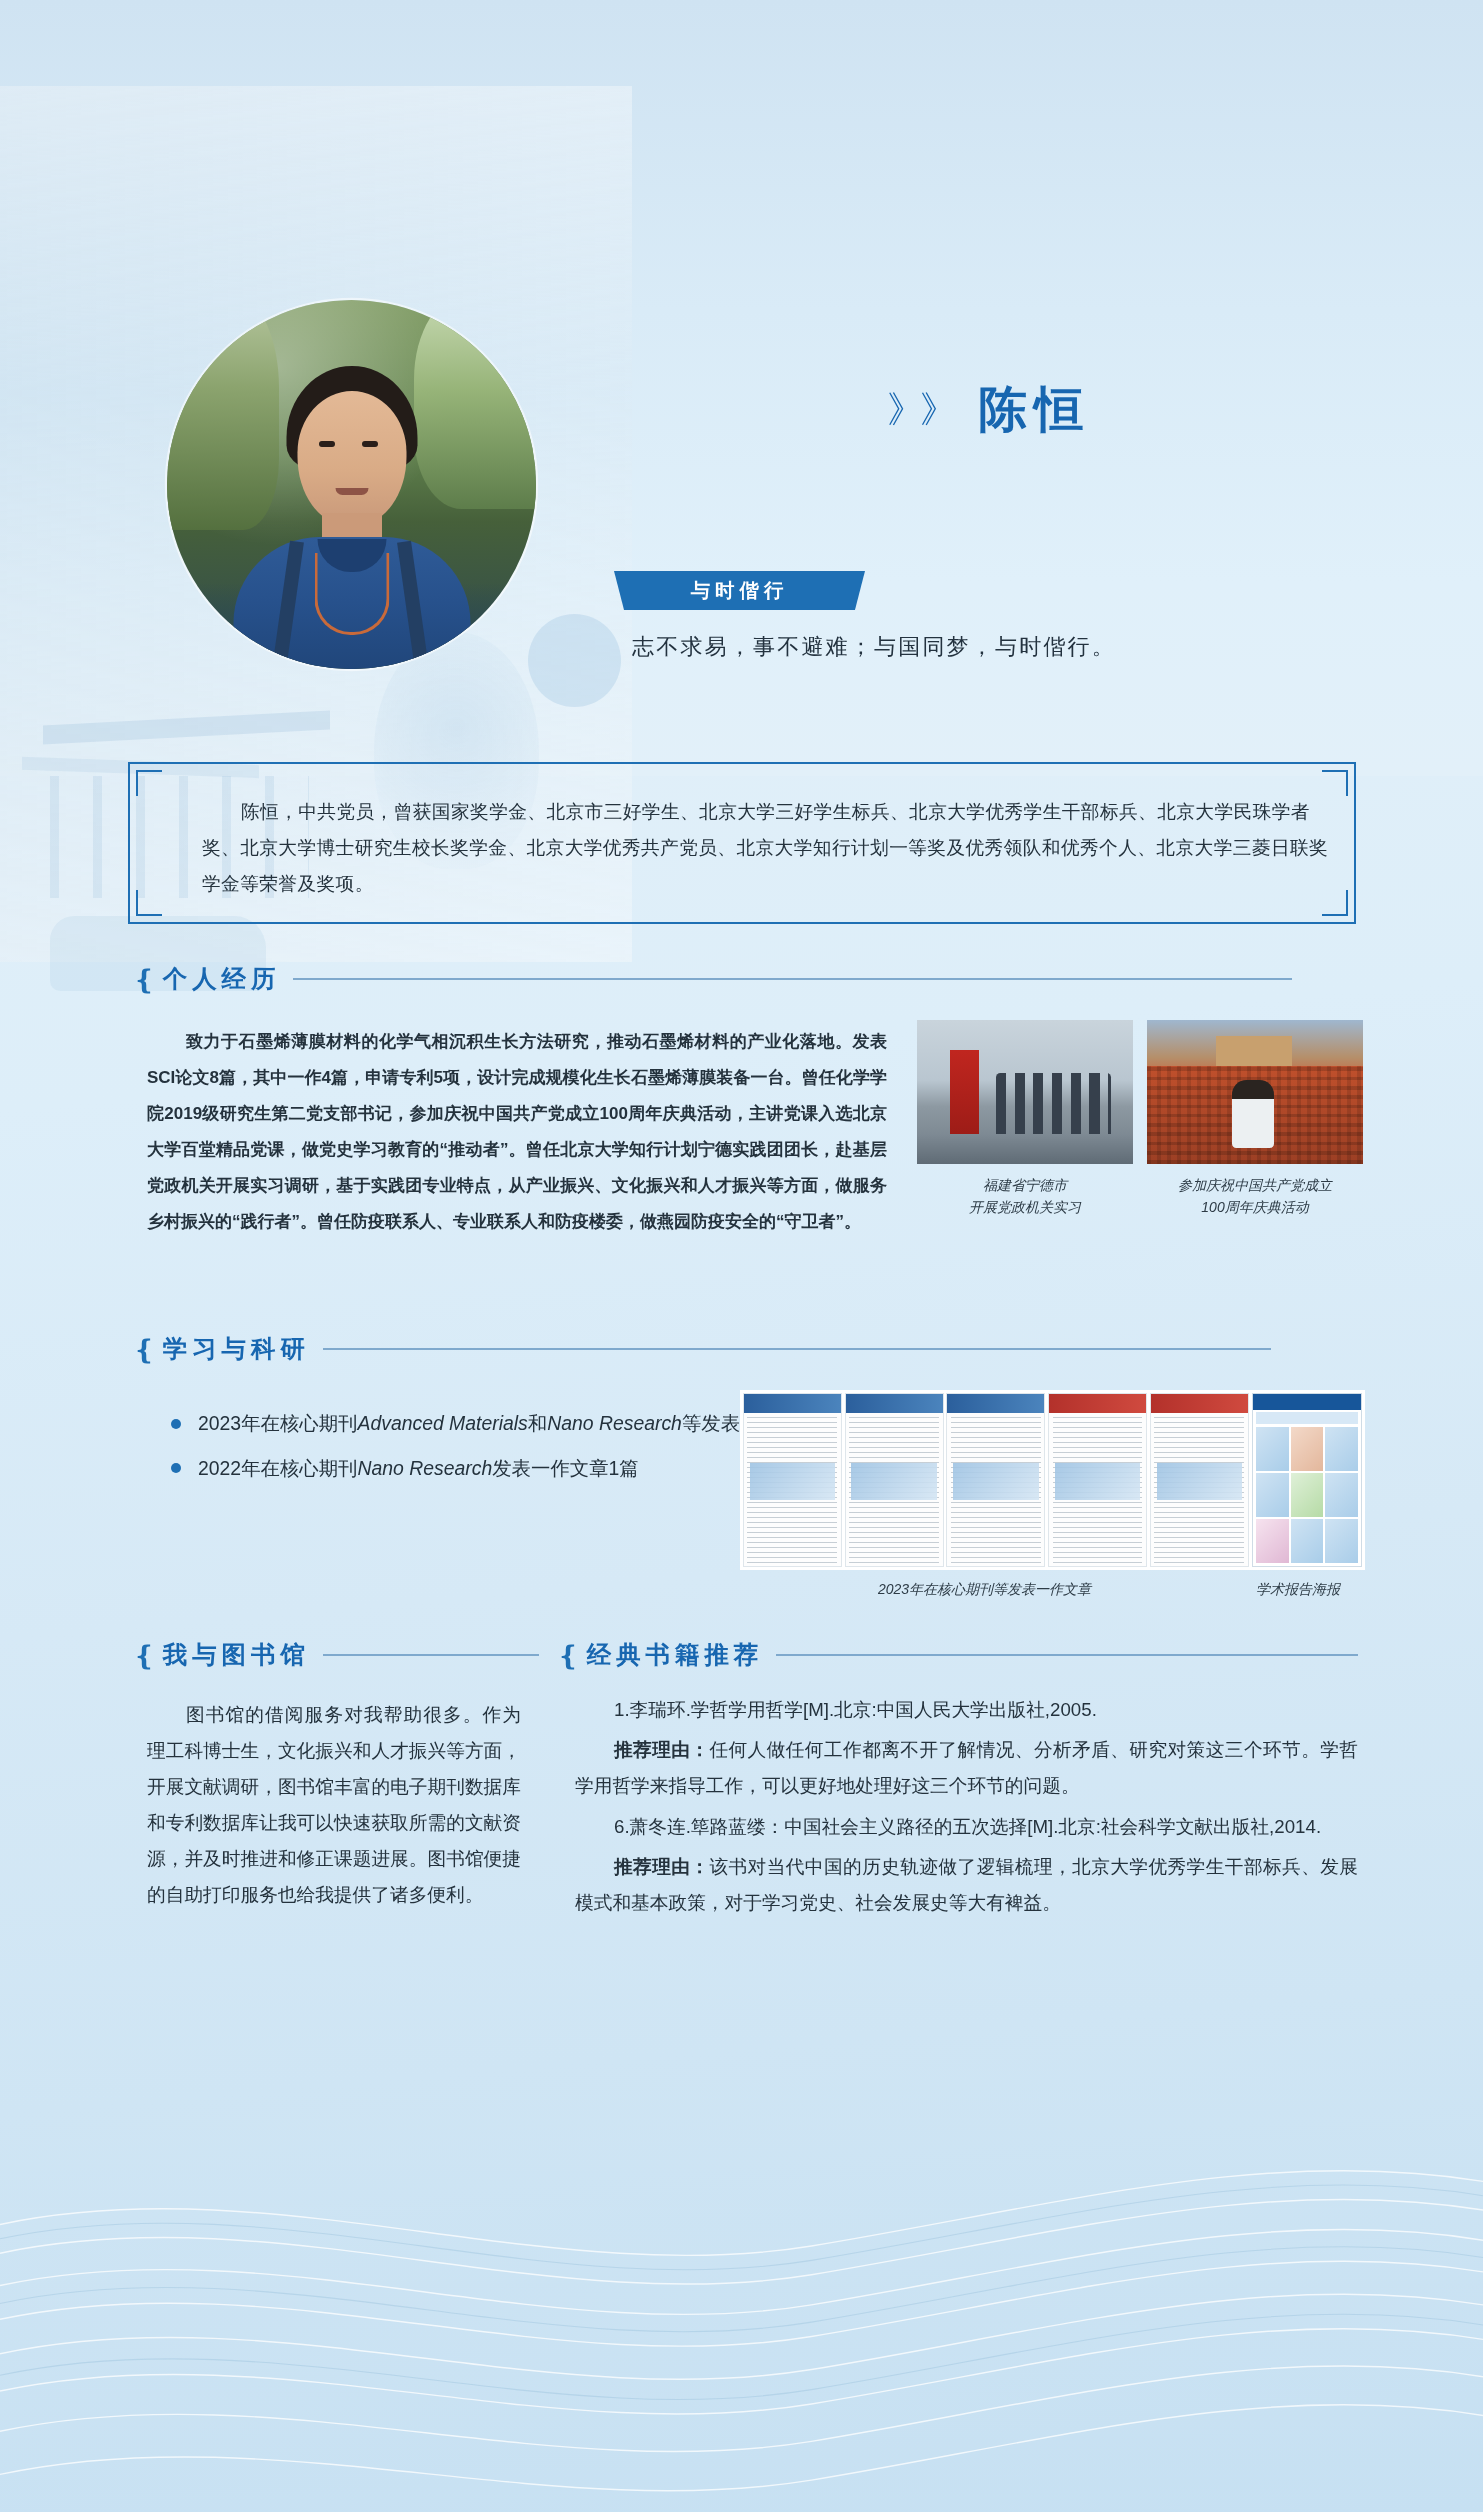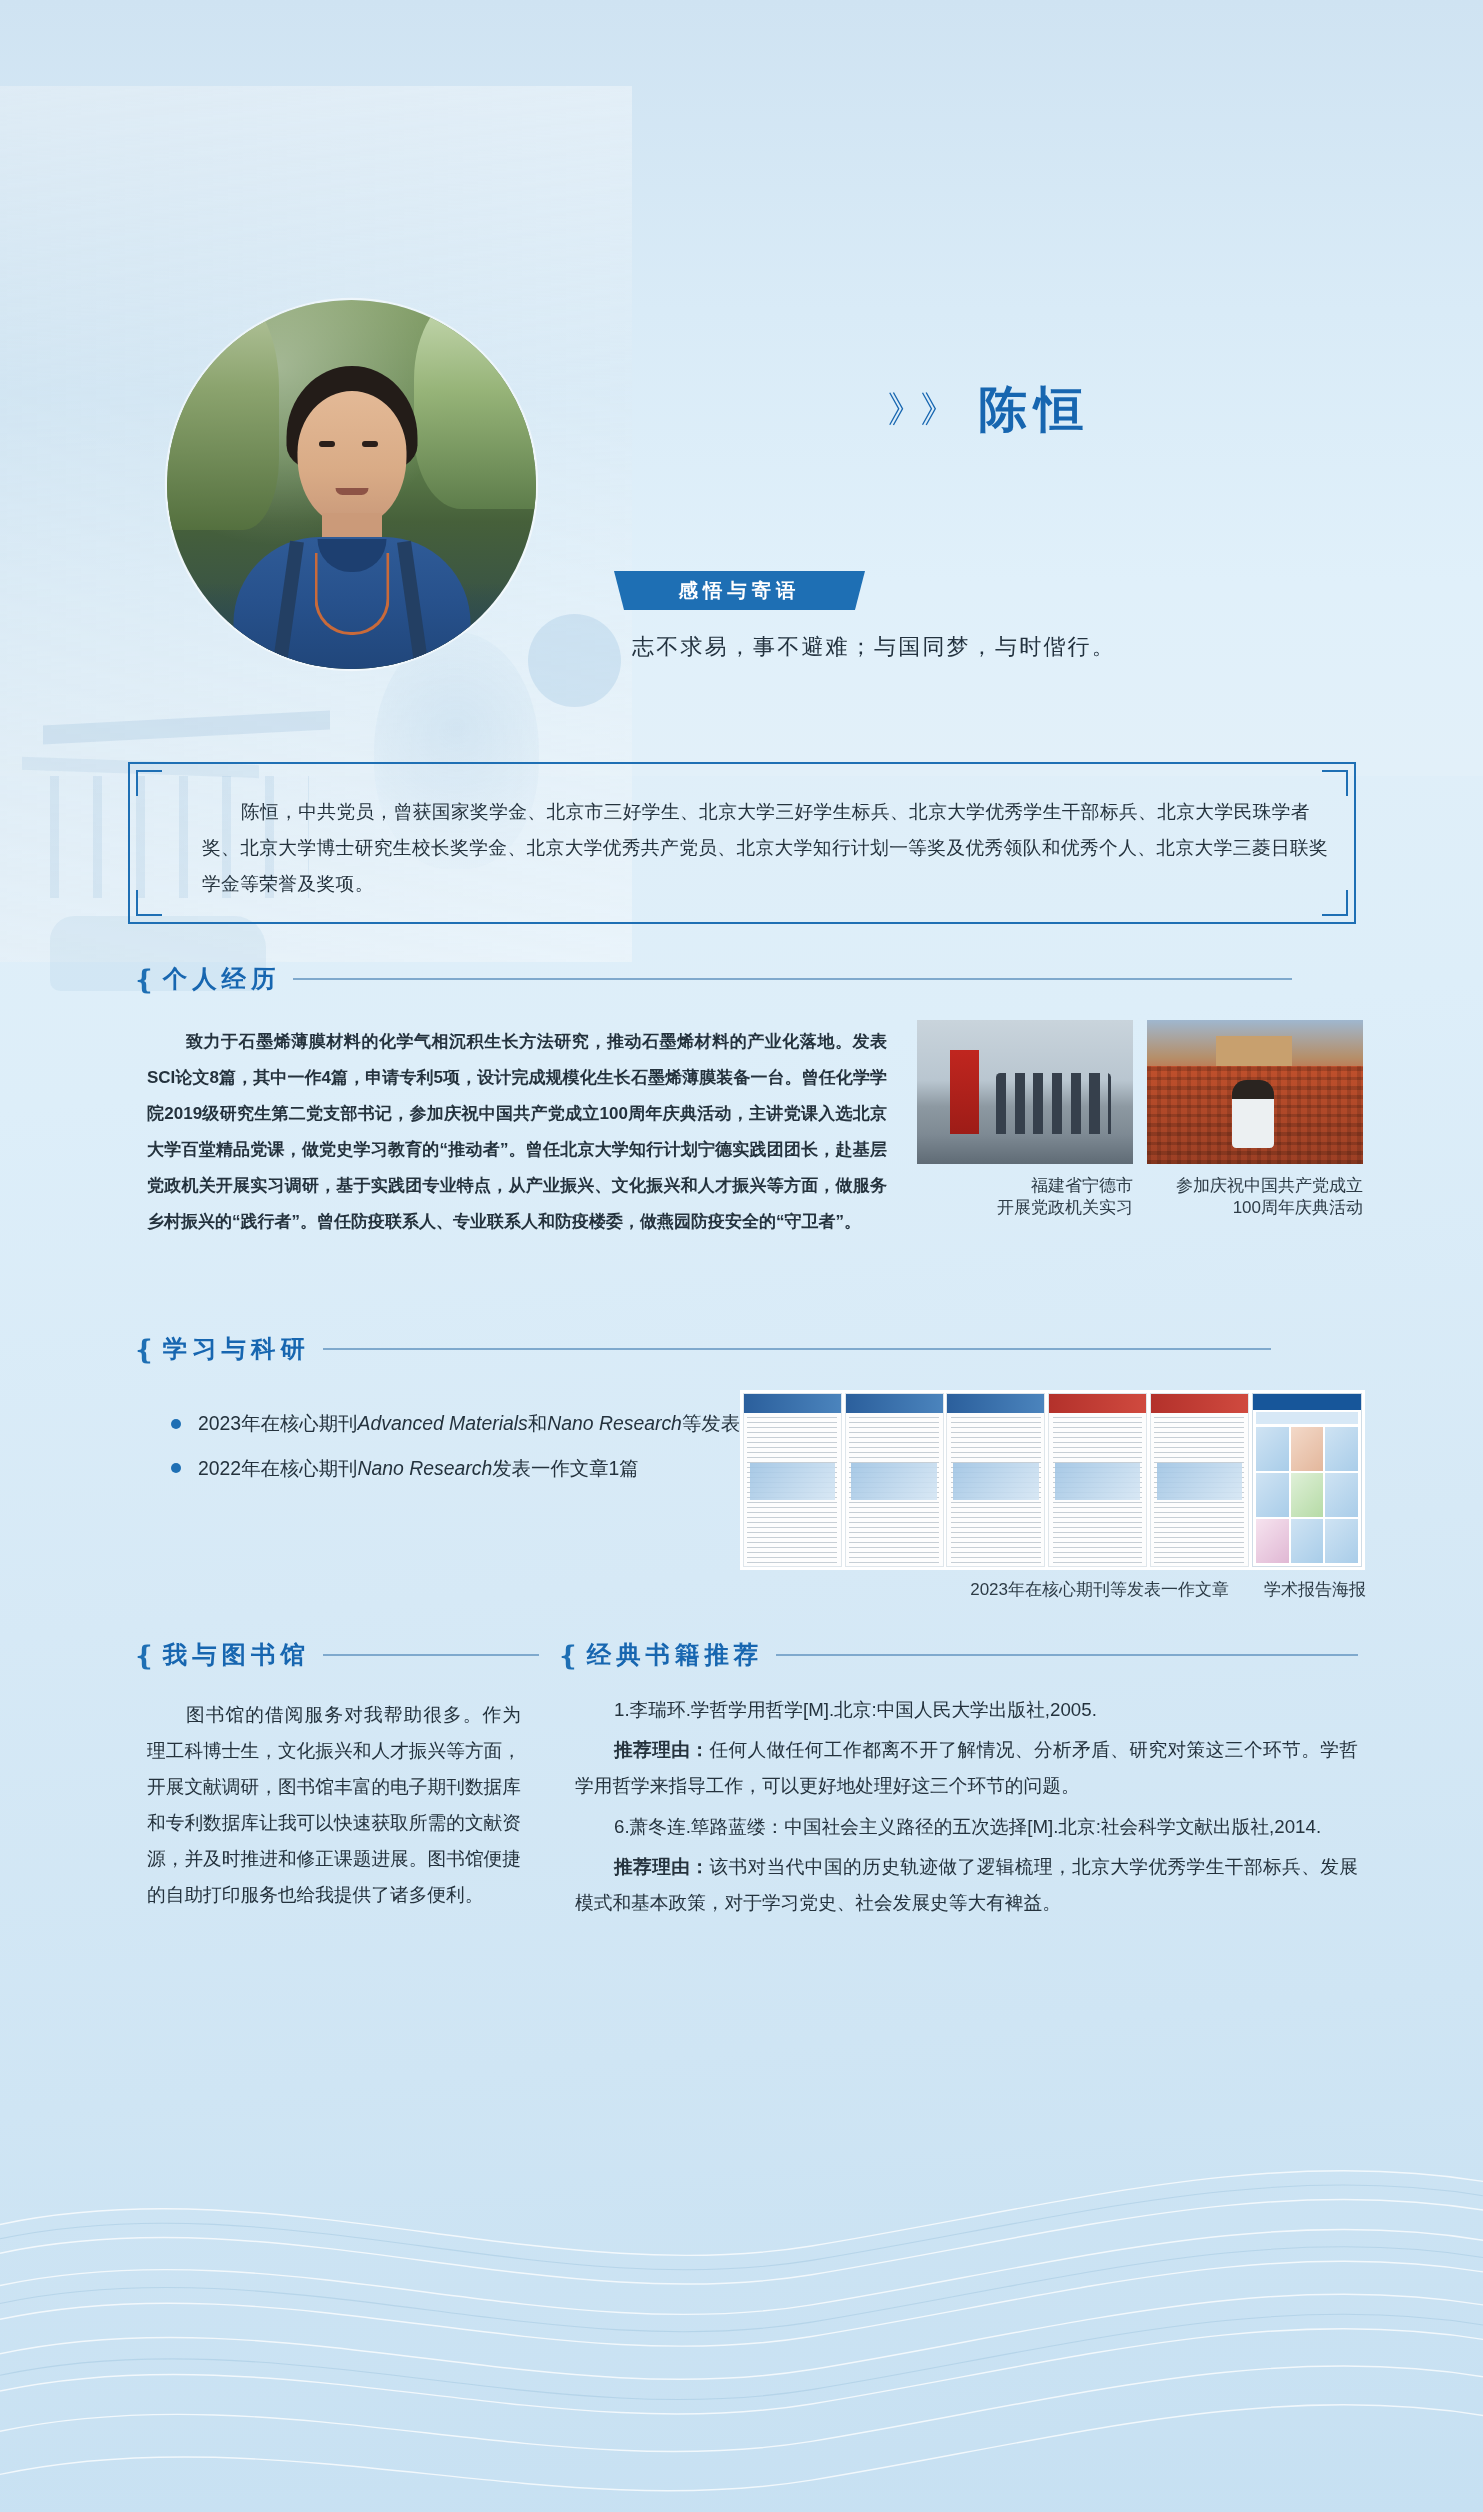--- a/index.html
+++ b/index.html
@@ -280,24 +280,25 @@
     text-align: justify;
     font-weight: bold;
   }
   .photo {
     position: absolute;
     background: #d8e5ee;
     overflow: hidden;
   }
   .photo-cap {
     position: absolute;
-    font-size: 17px;
+    font-size: 14px;
     color: #2d3b46;
-    text-align: right;
+    text-align: center;
     line-height: 21.6px;
+    font-style: italic;
   }
   
   .p1 {
     left: 917px; top: 1020px; width: 216px; height: 144px;
     background: linear-gradient(180deg, #c9d4dc 0%, #b9c6d0 42%, #8d99a2 60%, #6e7a84 100%);
   }
   .p1-banner {
     position: absolute; left: 33px; top: 30px; width: 29px; height: 85px;
     background: linear-gradient(180deg, #c0261f 0%, #9d1c17 100%);
   }
@@ -499,21 +500,21 @@
       <div class="av-cord"></div>
     </div>
   </div>
 
   <div class="name-row">
     <span class="chevrons">》》</span>
     <span class="name">陈恒</span>
   </div>
 
   <div class="quote-banner">
-    <span>感悟与寄语</span>
+    <span>与时偕行</span>
   </div>
   <div class="quote-text">志不求易，事不避难；与国同梦，与时偕行。</div>
 
   <div class="intro-box">
     <span class="corner tl"></span>
     <span class="corner tr"></span>
     <span class="corner bl"></span>
     <span class="corner br"></span>
     <div class="intro-text">陈恒，中共党员，曾获国家奖学金、北京市三好学生、北京大学三好学生标兵、北京大学优秀学生干部标兵、北京大学民珠学者奖、北京大学博士研究生校长奖学金、北京大学优秀共产党员、北京大学知行计划一等奖及优秀领队和优秀个人、北京大学三菱日联奖学金等荣誉及奖项。</div>
   </div>

